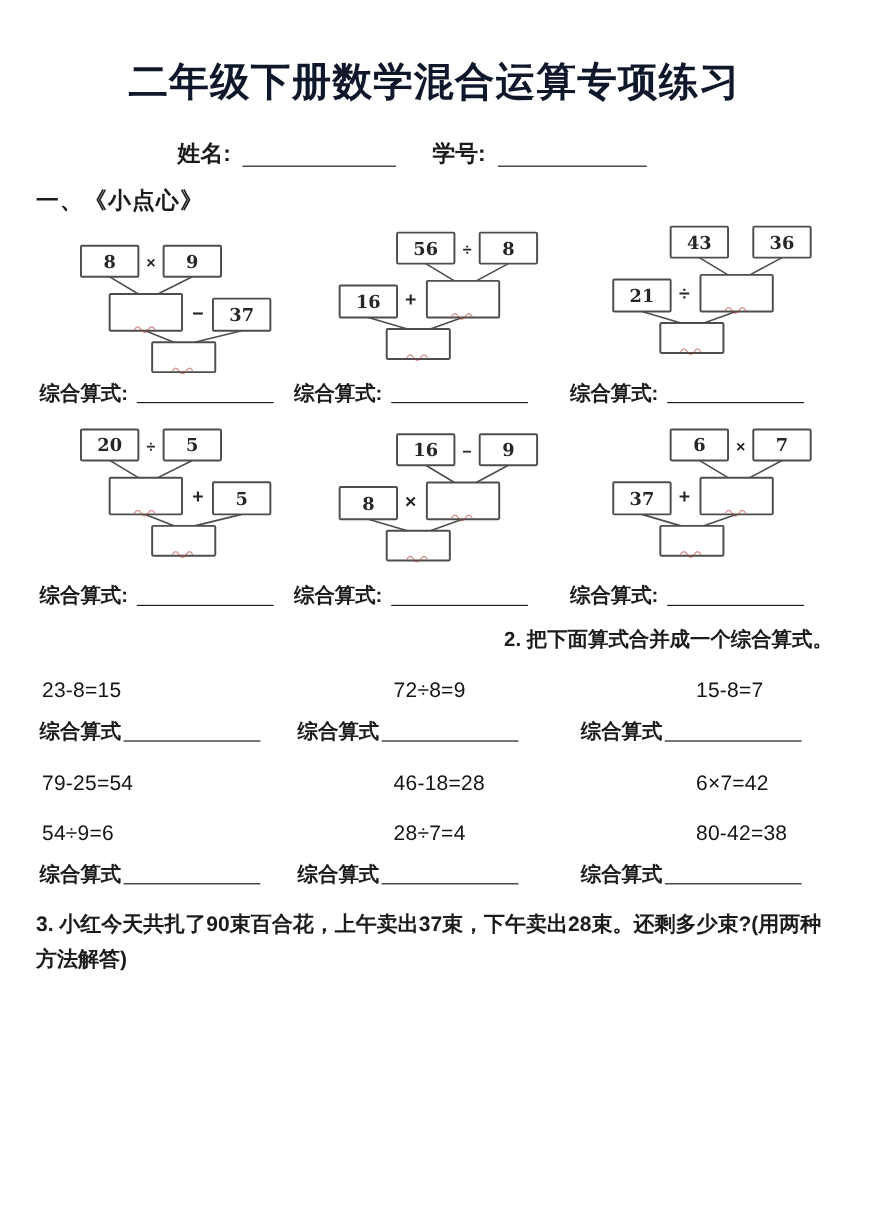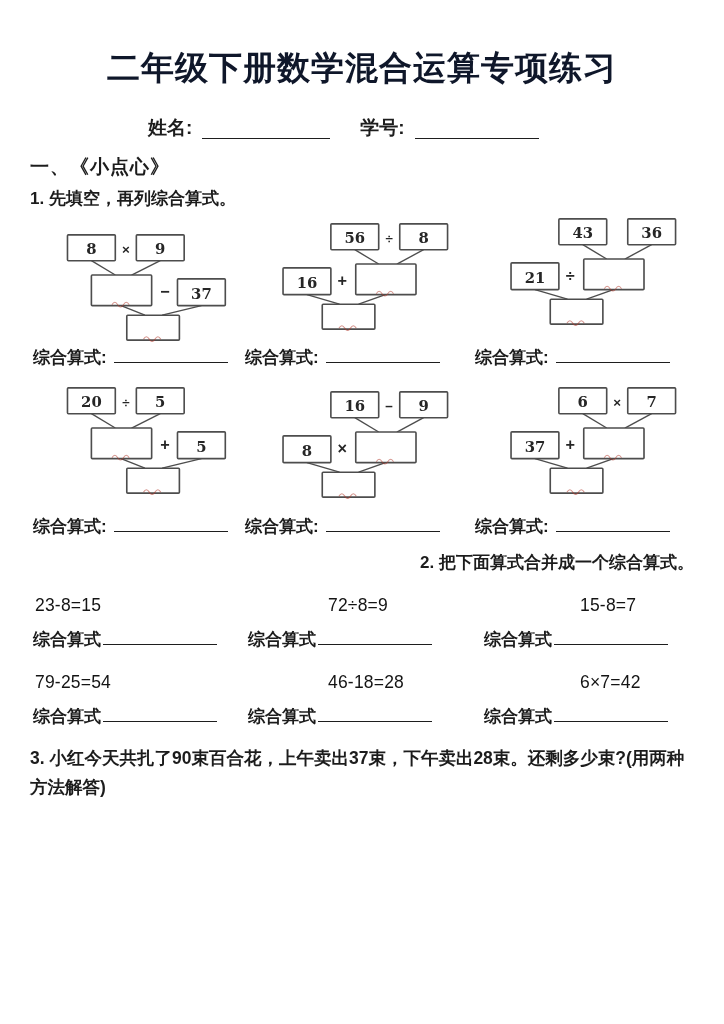--- a/index.html
+++ b/index.html
@@ -51,21 +51,21 @@
   .dgm-grid.r2 .dgm:nth-child(2) svg { margin-top: 4px; }
 
   .ans-row {
     display: grid;
     margin-top: 6px;
     font-size: 17px;
     font-weight: 600;
   }
   .ans-row.s1 { grid-template-columns: 212px 230px auto; padding-left: 3px; margin-top: 4px; }
   .ans-row.s2 { grid-template-columns: 215px 236px auto; padding-left: 3px; }
-  .ans-item { display: flex; align-items: flex-start; }
+  .ans-item { display: flex; align-items: center; }
   .ans-line {
     flex: 1;
     max-width: 114px;
     border-bottom: 1.7px solid #1e1e1e;
     height: 17px;
     margin-left: 7px;
     margin-bottom: 1px;
   }
   .ans-row.s2 .ans-line { margin-left: 2px; }
 
@@ -100,21 +100,20 @@
   <div class="title">二年级下册数学混合运算专项练习</div>
 
   <div class="name-row">
     <span>姓名:</span>
     <span class="blank name"></span>
     <span>学号:</span>
     <span class="blank sid"></span>
   </div>
 
   <div class="h1">一、《小点心》</div>
-  <div class="q">1. 先填空，再列综合算式。</div>
 
   <div class="dgm-grid r1">
     <div class="dgm">
         <svg viewBox="0 0 230 115">
           <line x1="60" y1="30" x2="85" y2="45" stroke="#4d4d4d" stroke-width="1.4"></line>
           <line x1="132" y1="30" x2="102" y2="45" stroke="#4d4d4d" stroke-width="1.4"></line>
           <line x1="91" y1="77" x2="116" y2="87" stroke="#4d4d4d" stroke-width="1.4"></line>
           <line x1="175" y1="77" x2="134" y2="87" stroke="#4d4d4d" stroke-width="1.4"></line>
           <rect x="35" y="3" width="50" height="27" fill="#ffffff" stroke="#4d4d4d" stroke-width="1.7" rx="1"></rect>
           <text x="60" y="17.5" text-anchor="middle" dominant-baseline="central" font-size="15.5" font-weight="600" fill="#262626" font-family="&quot;DejaVu Serif&quot;, serif">8</text>
@@ -285,20 +284,25 @@
       <span>综合算式</span>
       <span class="ans-line"></span>
     </div>
   </div>
 
   <div class="eq-row">
     <span class="eq">79-25=54</span>
     <span class="eq">46-18=28</span>
     <span class="eq">6×7=42</span>
   </div>
+  <div class="eq-row">
+    <span class="eq">54÷9=6</span>
+    <span class="eq">28÷7=4</span>
+    <span class="eq">80-42=38</span>
+  </div>
 
   <div class="ans-row s2">
     <div class="ans-item">
       <span>综合算式</span>
       <span class="ans-line"></span>
     </div>
     <div class="ans-item">
       <span>综合算式</span>
       <span class="ans-line"></span>
     </div>

